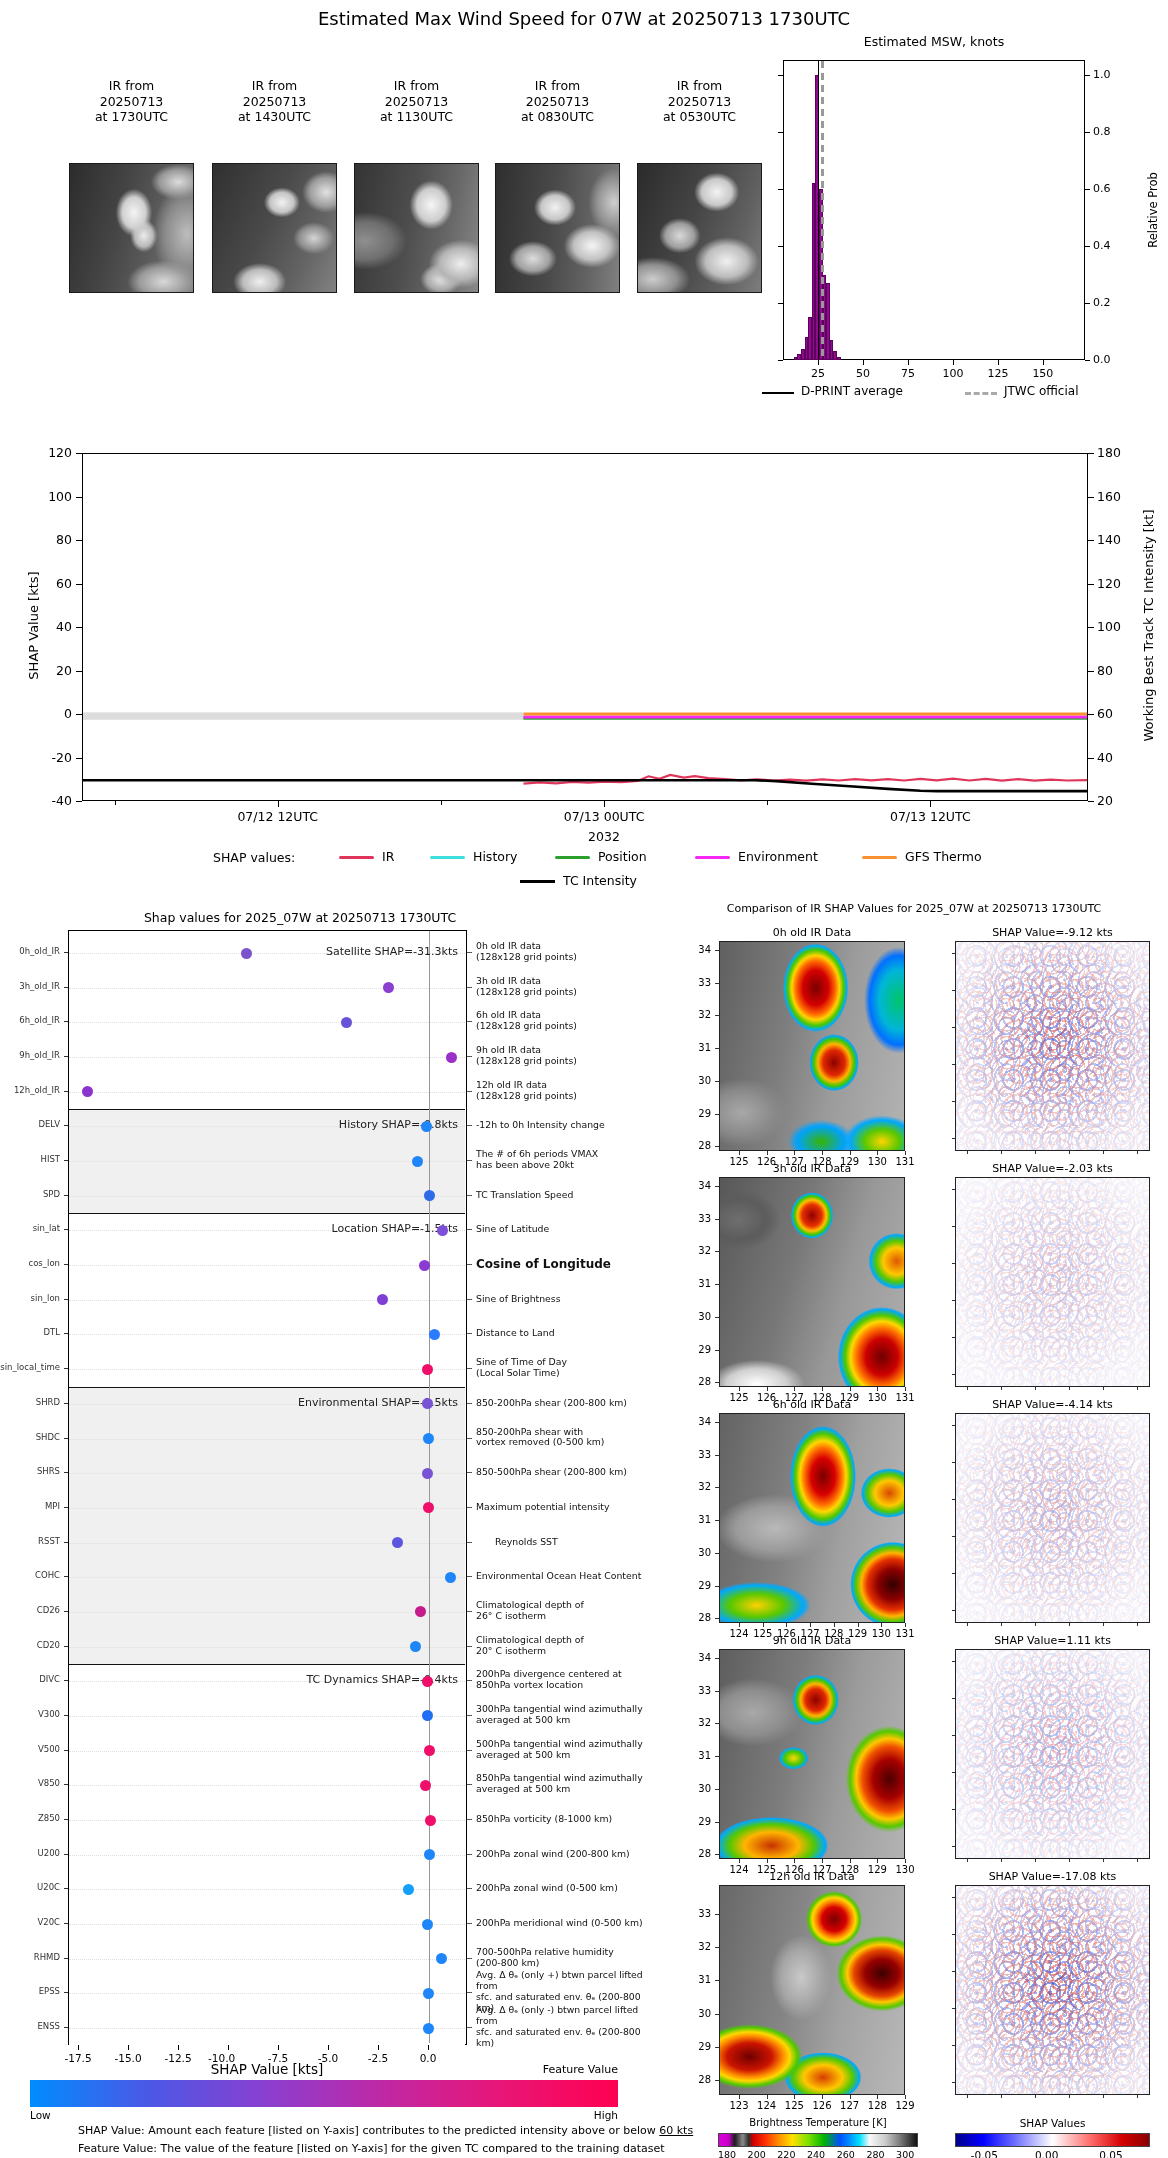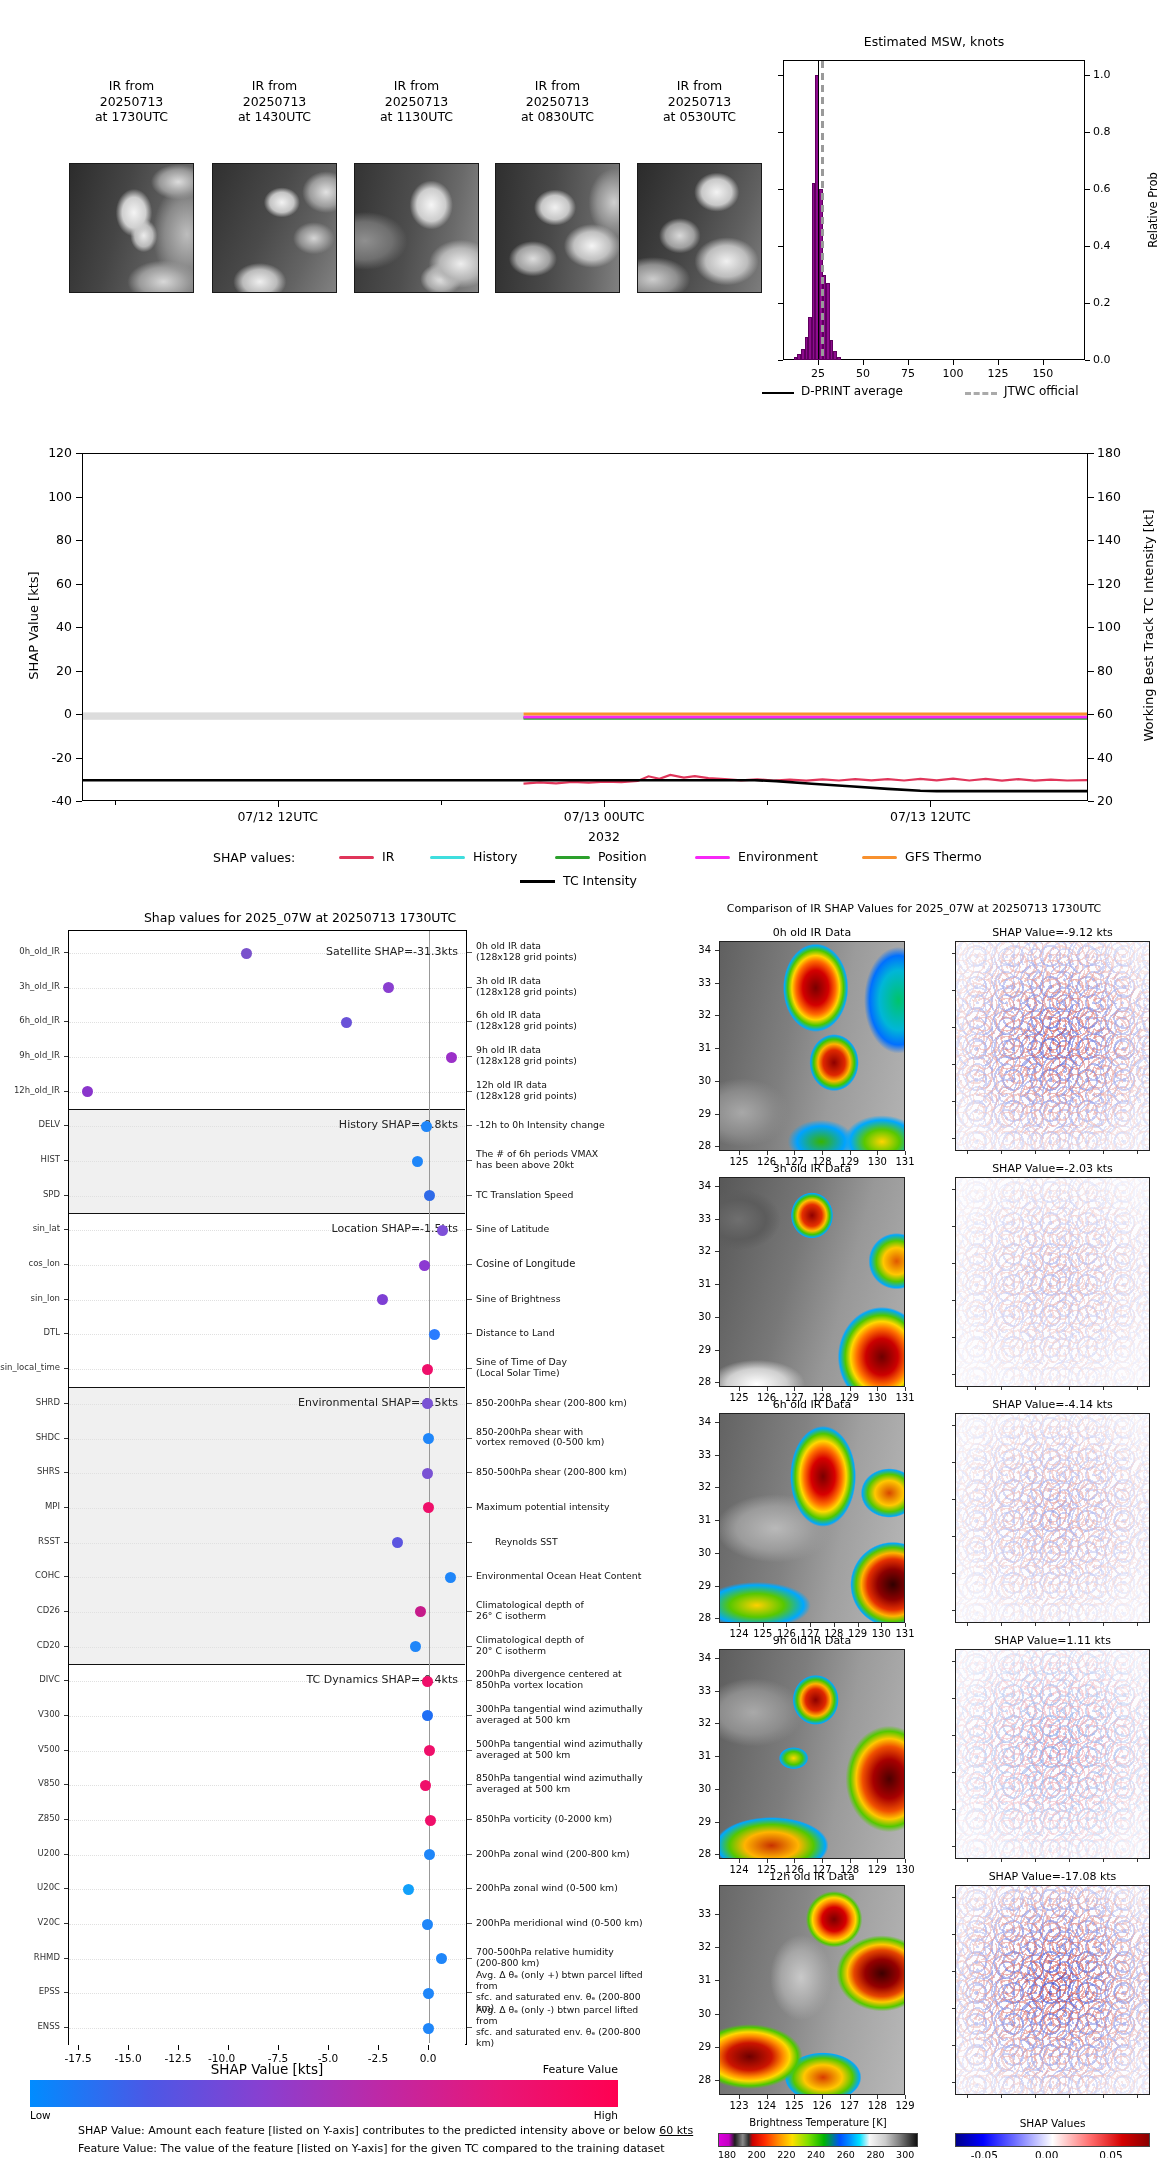--- a/index.html
+++ b/index.html
@@ -101,20 +101,21 @@
   
   .cbar{position:absolute;box-sizing:border-box;border:1px solid #444;}
   .bt-grad{background:linear-gradient(90deg,#dd00dd 0%,#c400c4 5%,#1c1c1c 8%,#8a8a8a 12%,#2e2e2e 15%,#cc0000 17%,#ff2a00 23%,#ff8c00 30%,#ffe000 37%,#7fe000 45%,#00b400 53%,#0050ff 61%,#0090ff 66%,#00e0ff 71%,#f8f8f8 76%,#cccccc 84%,#808080 91%,#101010 100%);}
   .shap-grad{background:linear-gradient(90deg,#00008b 0%,#0000ff 14%,#6a6aff 30%,#ffffff 50%,#ff6a6a 70%,#d40000 86%,#8b0000 100%);}
 </style>
 </head>
 <body>
 
 <div id="fig">
 
+  <div class="abs ctr" style="left:0;top:8px;width:1168px;font-size:18px;">Estimated Max Wind Speed for 07W at 20250713 1730UTC</div>
   <div id="ir-thumbs">
       <div style="position: absolute; left: 61px; top: 78px; width: 141px; text-align: center; font-size: 12.5px; line-height: 1.25; white-space: pre-line;">IR from
 20250713
 at 1730UTC</div>
       <div class="irg g0" style="position: absolute; left: 69px; top: 163px; width: 125px; height: 130px;"></div>
       <div style="position: absolute; left: 204px; top: 78px; width: 141px; text-align: center; font-size: 12.5px; line-height: 1.25; white-space: pre-line;">IR from
 20250713
 at 1430UTC</div>
       <div class="irg g1" style="position: absolute; left: 212px; top: 163px; width: 125px; height: 130px;"></div>
       <div style="position: absolute; left: 346px; top: 78px; width: 141px; text-align: center; font-size: 12.5px; line-height: 1.25; white-space: pre-line;">IR from
@@ -383,21 +384,21 @@
       <div style="position: absolute; left: -4px; top: 1188.76px; width: 64px; text-align: right; font-size: 8.5px; color: rgb(51, 51, 51);">SPD</div>
       <div style="position: absolute; left: 467px; top: 1194.76px; width: 5px; height: 1px; background: rgb(85, 85, 85);"></div>
       <div style="position: absolute; left: 476px; top: 1194.76px; width: 178px; font-size: 9.3px; line-height: 1.18; white-space: pre-line; color: rgb(17, 17, 17); transform: translateY(-50%);">TC Translation Speed</div>
       <div style="position: absolute; left: 64px; top: 1229.44px; width: 4px; height: 1px; background: rgb(51, 51, 51);"></div>
       <div style="position: absolute; left: -4px; top: 1223.44px; width: 64px; text-align: right; font-size: 8.5px; color: rgb(51, 51, 51);">sin_lat</div>
       <div style="position: absolute; left: 467px; top: 1229.44px; width: 5px; height: 1px; background: rgb(85, 85, 85);"></div>
       <div style="position: absolute; left: 476px; top: 1229.44px; width: 178px; font-size: 9.3px; line-height: 1.18; white-space: pre-line; color: rgb(17, 17, 17); transform: translateY(-50%);">Sine of Latitude</div>
       <div style="position: absolute; left: 64px; top: 1264.12px; width: 4px; height: 1px; background: rgb(51, 51, 51);"></div>
       <div style="position: absolute; left: -4px; top: 1258.12px; width: 64px; text-align: right; font-size: 8.5px; color: rgb(51, 51, 51);">cos_lon</div>
       <div style="position: absolute; left: 467px; top: 1264.12px; width: 5px; height: 1px; background: rgb(85, 85, 85);"></div>
-      <div style="position: absolute; left: 476px; top: 1264.12px; width: 178px; font-size: 10px; line-height: 1.18; white-space: pre-line; color: rgb(17, 17, 17); transform: translateY(-50%);">Cosine of Longitude</div>
+      <div style="position: absolute; left: 476px; top: 1264.12px; width: 178px; font-size: 12px; line-height: 1.18; white-space: pre-line; color: rgb(17, 17, 17); transform: translateY(-50%); font-weight: bold;">Cosine of Longitude</div>
       <div style="position: absolute; left: 64px; top: 1298.8px; width: 4px; height: 1px; background: rgb(51, 51, 51);"></div>
       <div style="position: absolute; left: -4px; top: 1292.8px; width: 64px; text-align: right; font-size: 8.5px; color: rgb(51, 51, 51);">sin_lon</div>
       <div style="position: absolute; left: 467px; top: 1298.8px; width: 5px; height: 1px; background: rgb(85, 85, 85);"></div>
       <div style="position: absolute; left: 476px; top: 1298.8px; width: 178px; font-size: 9.3px; line-height: 1.18; white-space: pre-line; color: rgb(17, 17, 17); transform: translateY(-50%);">Sine of Brightness</div>
       <div style="position: absolute; left: 64px; top: 1333.48px; width: 4px; height: 1px; background: rgb(51, 51, 51);"></div>
       <div style="position: absolute; left: -4px; top: 1327.48px; width: 64px; text-align: right; font-size: 8.5px; color: rgb(51, 51, 51);">DTL</div>
       <div style="position: absolute; left: 467px; top: 1333.48px; width: 5px; height: 1px; background: rgb(85, 85, 85);"></div>
       <div style="position: absolute; left: 476px; top: 1333.48px; width: 178px; font-size: 9.3px; line-height: 1.18; white-space: pre-line; color: rgb(17, 17, 17); transform: translateY(-50%);">Distance to Land</div>
       <div style="position: absolute; left: 64px; top: 1368.16px; width: 4px; height: 1px; background: rgb(51, 51, 51);"></div>
       <div style="position: absolute; left: -4px; top: 1362.16px; width: 64px; text-align: right; font-size: 8.5px; color: rgb(51, 51, 51);">sin_local_time</div>
@@ -455,21 +456,21 @@
       <div style="position: absolute; left: 476px; top: 1749.64px; width: 178px; font-size: 9.3px; line-height: 1.18; white-space: pre-line; color: rgb(17, 17, 17); transform: translateY(-50%);">500hPa tangential wind azimuthally
 averaged at 500 km</div>
       <div style="position: absolute; left: 64px; top: 1784.32px; width: 4px; height: 1px; background: rgb(51, 51, 51);"></div>
       <div style="position: absolute; left: -4px; top: 1778.32px; width: 64px; text-align: right; font-size: 8.5px; color: rgb(51, 51, 51);">V850</div>
       <div style="position: absolute; left: 467px; top: 1784.32px; width: 5px; height: 1px; background: rgb(85, 85, 85);"></div>
       <div style="position: absolute; left: 476px; top: 1784.32px; width: 178px; font-size: 9.3px; line-height: 1.18; white-space: pre-line; color: rgb(17, 17, 17); transform: translateY(-50%);">850hPa tangential wind azimuthally
 averaged at 500 km</div>
       <div style="position: absolute; left: 64px; top: 1819px; width: 4px; height: 1px; background: rgb(51, 51, 51);"></div>
       <div style="position: absolute; left: -4px; top: 1813px; width: 64px; text-align: right; font-size: 8.5px; color: rgb(51, 51, 51);">Z850</div>
       <div style="position: absolute; left: 467px; top: 1819px; width: 5px; height: 1px; background: rgb(85, 85, 85);"></div>
-      <div style="position: absolute; left: 476px; top: 1819px; width: 178px; font-size: 9.3px; line-height: 1.18; white-space: pre-line; color: rgb(17, 17, 17); transform: translateY(-50%);">850hPa vorticity (0-2000 km)</div>
+      <div style="position: absolute; left: 476px; top: 1819px; width: 178px; font-size: 9.3px; line-height: 1.18; white-space: pre-line; color: rgb(17, 17, 17); transform: translateY(-50%);">850hPa vorticity (8-1000 km)</div>
       <div style="position: absolute; left: 64px; top: 1853.68px; width: 4px; height: 1px; background: rgb(51, 51, 51);"></div>
       <div style="position: absolute; left: -4px; top: 1847.68px; width: 64px; text-align: right; font-size: 8.5px; color: rgb(51, 51, 51);">U200</div>
       <div style="position: absolute; left: 467px; top: 1853.68px; width: 5px; height: 1px; background: rgb(85, 85, 85);"></div>
       <div style="position: absolute; left: 476px; top: 1853.68px; width: 178px; font-size: 9.3px; line-height: 1.18; white-space: pre-line; color: rgb(17, 17, 17); transform: translateY(-50%);">200hPa zonal wind (200-800 km)</div>
       <div style="position: absolute; left: 64px; top: 1888.36px; width: 4px; height: 1px; background: rgb(51, 51, 51);"></div>
       <div style="position: absolute; left: -4px; top: 1882.36px; width: 64px; text-align: right; font-size: 8.5px; color: rgb(51, 51, 51);">U20C</div>
       <div style="position: absolute; left: 467px; top: 1888.36px; width: 5px; height: 1px; background: rgb(85, 85, 85);"></div>
       <div style="position: absolute; left: 476px; top: 1888.36px; width: 178px; font-size: 9.3px; line-height: 1.18; white-space: pre-line; color: rgb(17, 17, 17); transform: translateY(-50%);">200hPa zonal wind (0-500 km)</div>
       <div style="position: absolute; left: 64px; top: 1923.04px; width: 4px; height: 1px; background: rgb(51, 51, 51);"></div>
       <div style="position: absolute; left: -4px; top: 1917.04px; width: 64px; text-align: right; font-size: 8.5px; color: rgb(51, 51, 51);">V20C</div>

